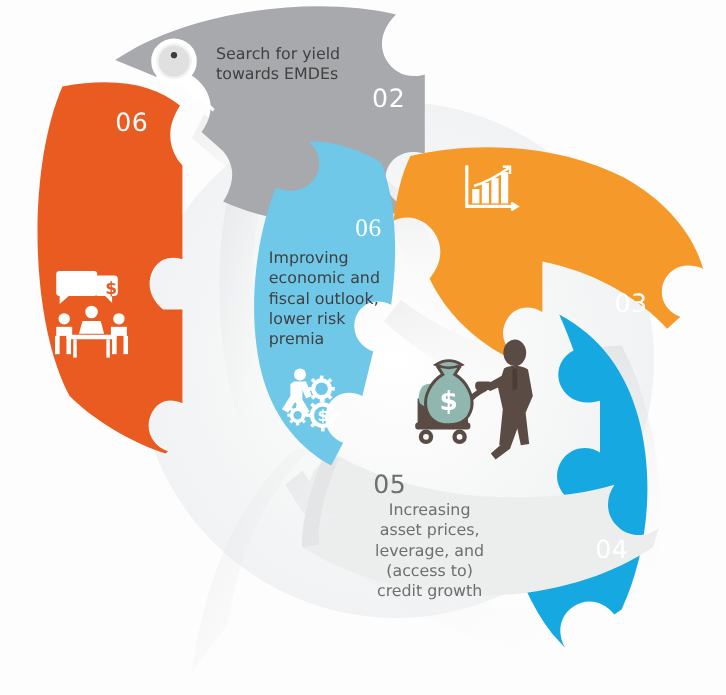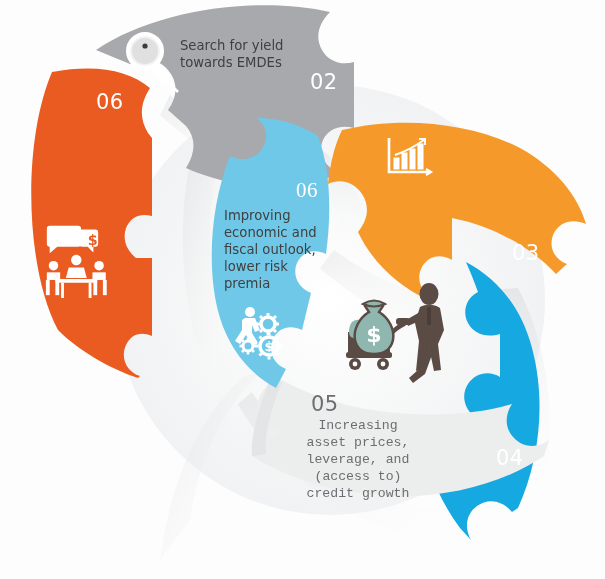--- a/index.html
+++ b/index.html
@@ -35,21 +35,21 @@
   .seg-num {
     position: absolute;
     color: #ffffff;
     font-family: "DejaVu Sans", sans-serif;
     font-size: 21px;
     font-weight: 400;
     letter-spacing: 0.5px;
   }
   .body-txt { font-size: 13.2px; }
   .num-dark { color: #6d6e71 !important; }
-  .txt-dark { color: #6d6e71 !important; font-family: Liberation Mono, monospace; }
+  .txt-dark { color: #6d6e71 !important; }
 </style>
 </head>
 <body>
 
 <div id="stage">
 
   <svg class="layer" viewBox="0 0 605 579">
     <defs>
       <linearGradient id="sh1" x1="0" y1="0" x2="1" y2="1">
         <stop offset="0%" stop-color="#d9dadc" stop-opacity="0.85"></stop>

